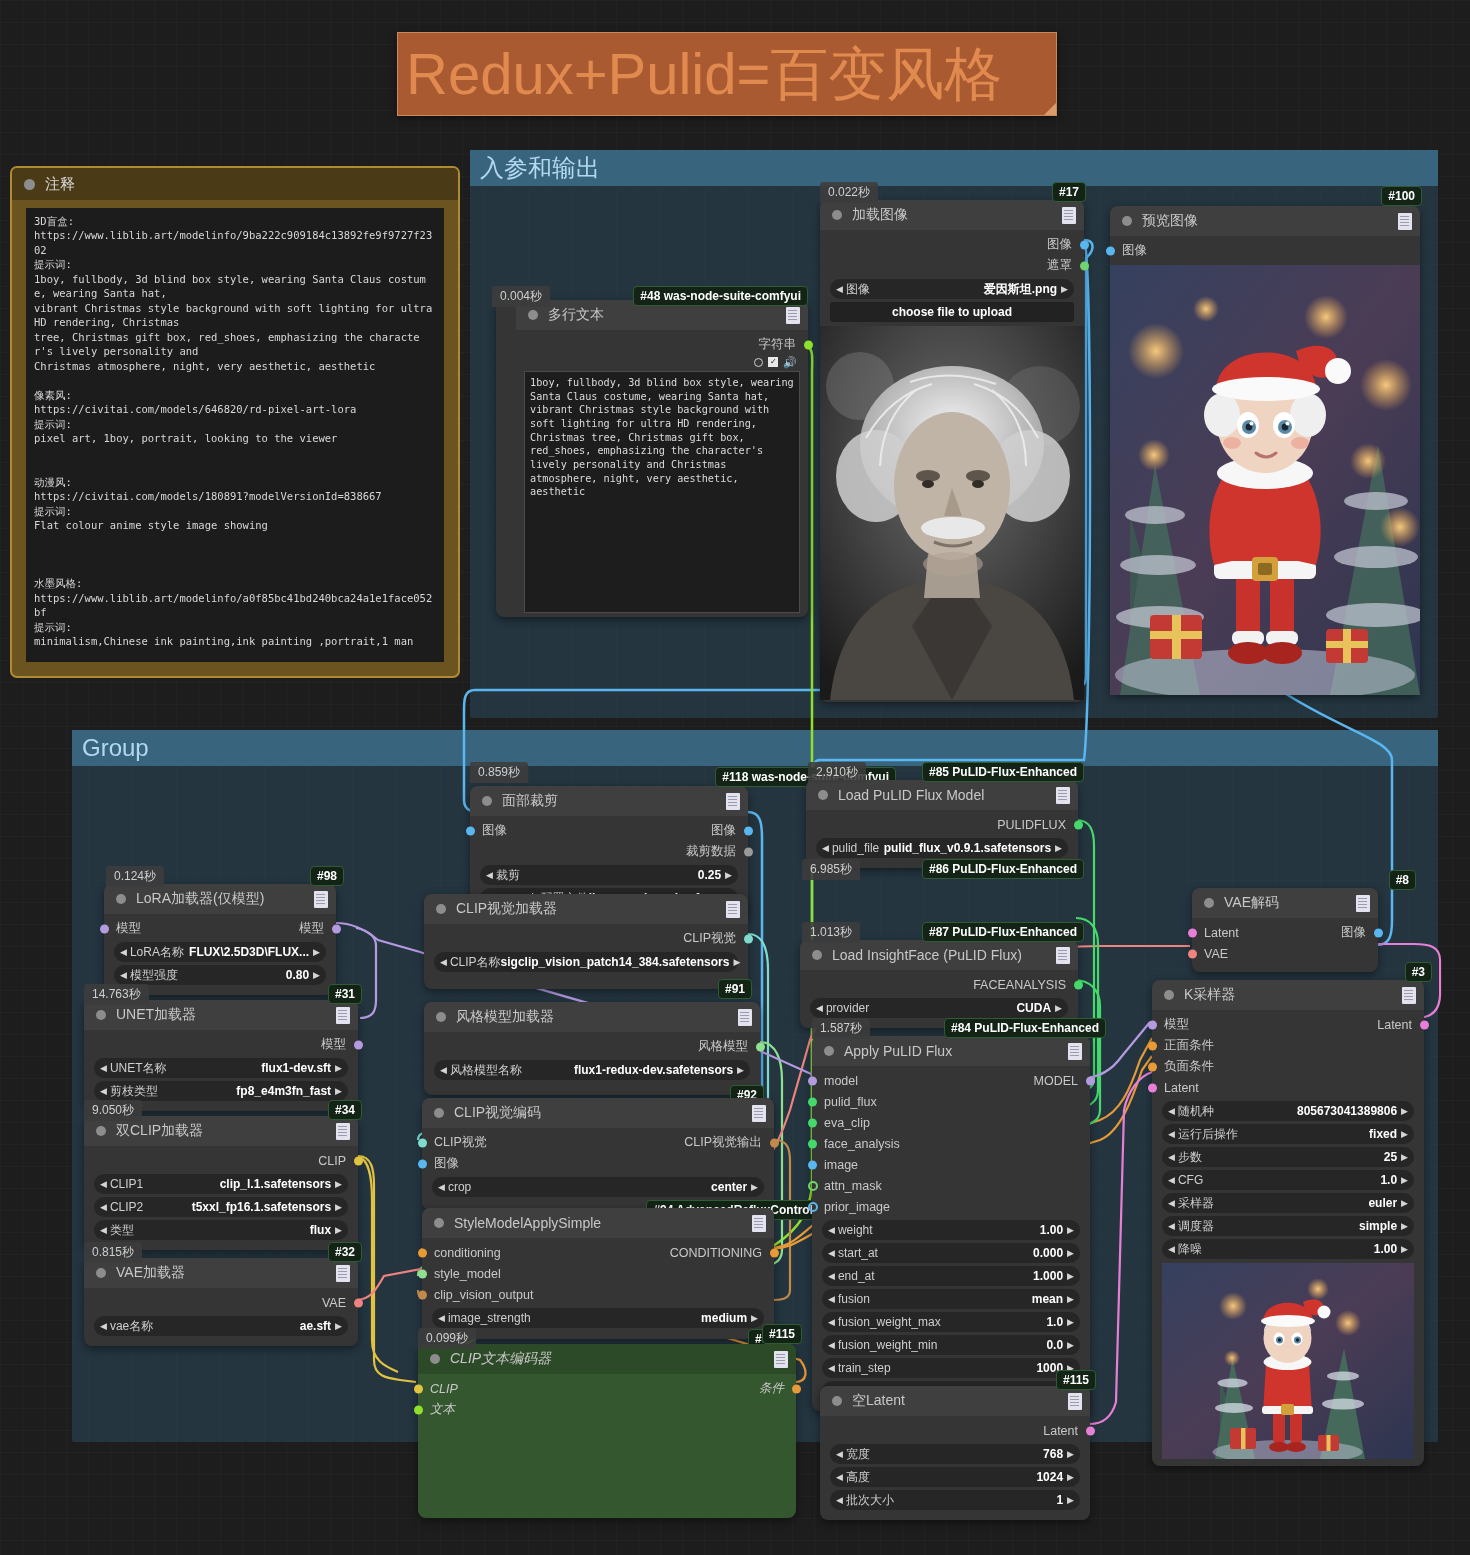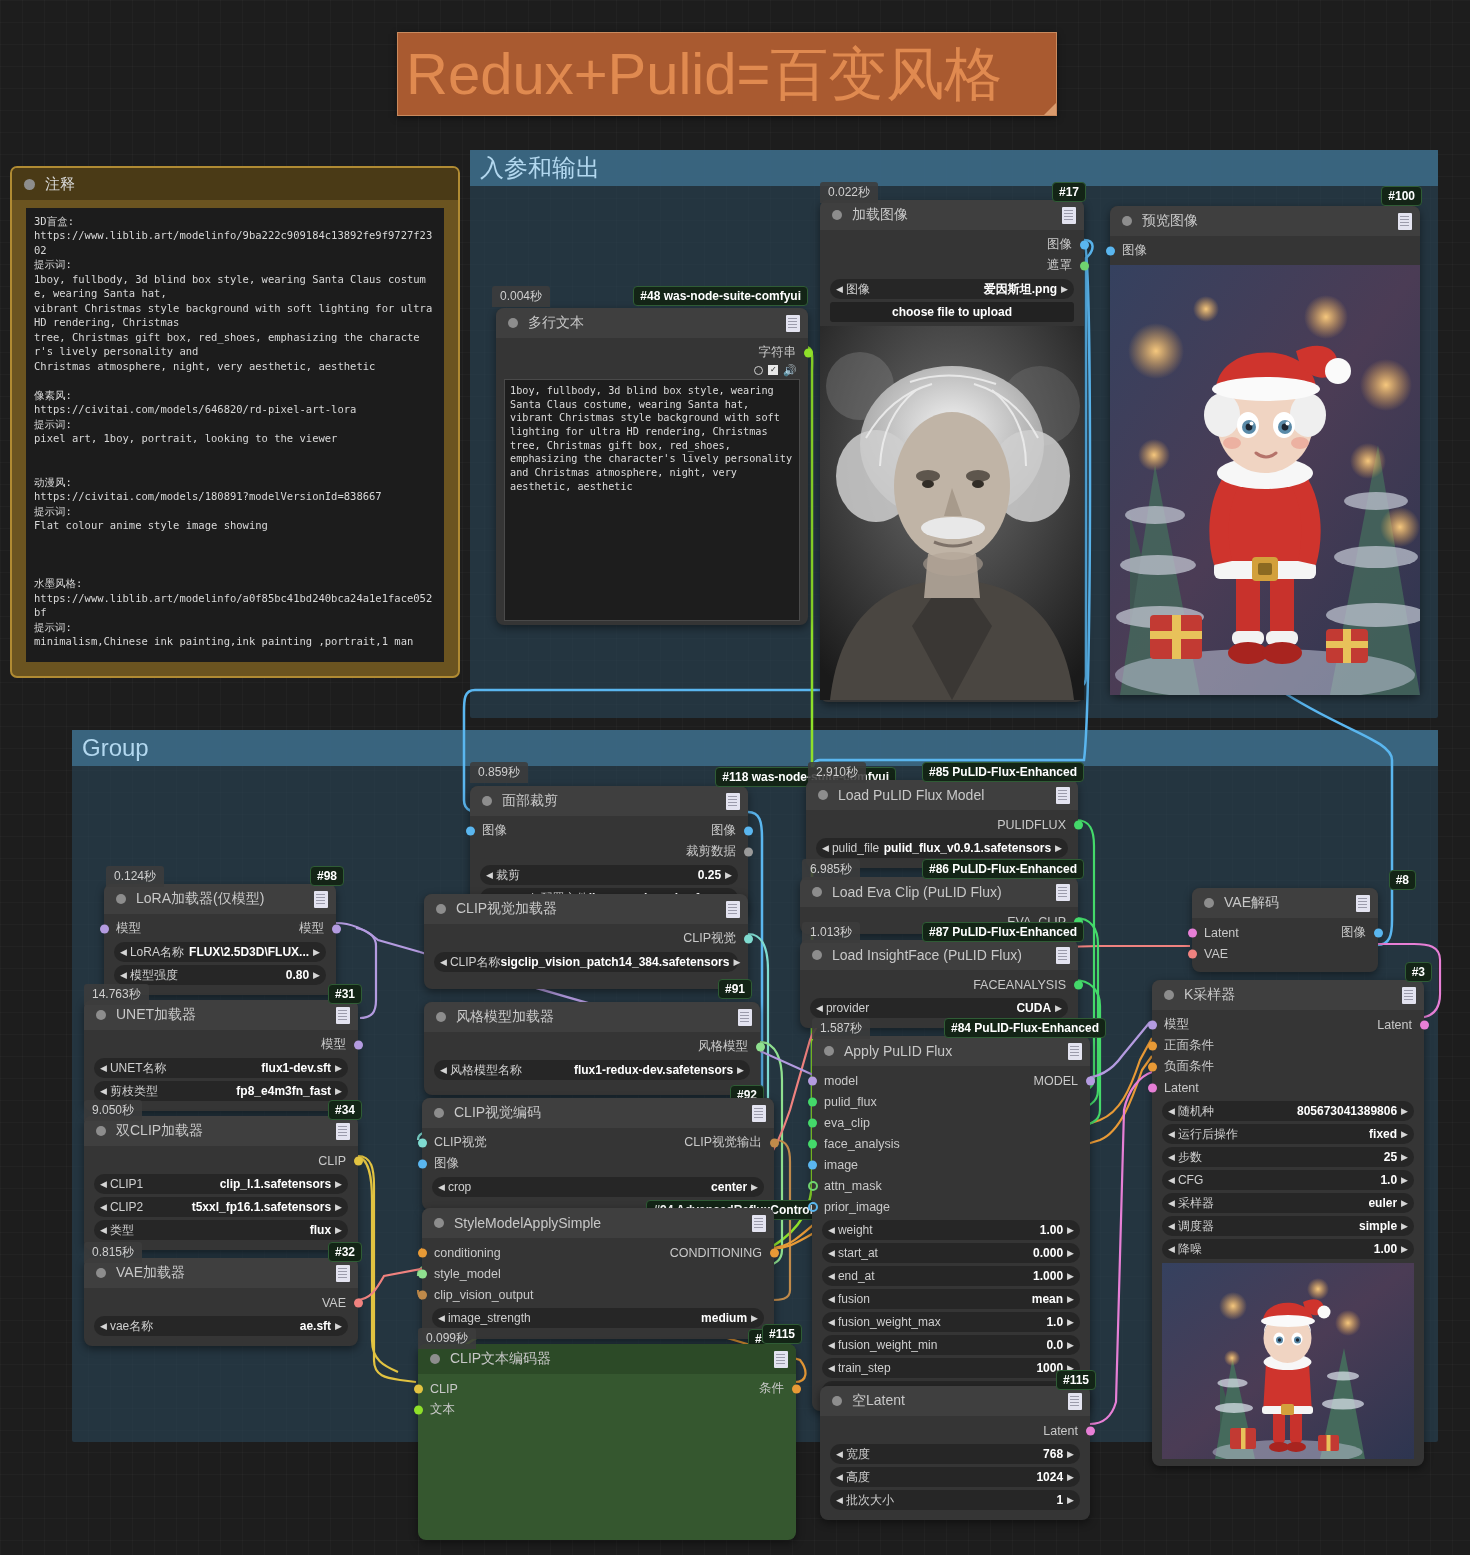--- a/index.html
+++ b/index.html
@@ -193,21 +193,21 @@
 水墨风格:
 https://www.liblib.art/modelinfo/a0f85bc41bd240bca24a1e1face052bf
 提示词:
 minimalism,Chinese ink painting,ink painting ,portrait,1 man</pre>
   </div>
 </div>
 
 <div class="node-wrap" style="left:496px;top:286px;width:312px;">
   <div class="timer" style="left:-4px;top:0px;">0.004秒</div>
   <div class="badge" style="right:0px;top:0px;">#48 was-node-suite-comfyui</div>
-  <div class="node" style="margin-top:22px;">
+  <div class="node" style="margin-top:14px;padding-left:20px;">
     <div class="hdr">
       <div class="dot"></div>
       <div class="ttl">多行文本</div>
       <div class="doc"></div>
     </div>
     <div class="body" style="padding-bottom:4px;">
       <div class="slot out">
         <span class="name">字符串</span>
         <span class="pin r" style="background:#8fe02a;"></span>
       </div>
@@ -688,21 +688,21 @@
         <span class="wv">medium</span>
         <span class="arrowR">▶</span>
       </div>
     </div>
   </div>
 </div>
 
 <div class="node-wrap" style="left:418px;top:1328px;width:378px;">
   <div class="timer" style="left:0px;top:0px;">0.099秒</div>
   <div class="badge" style="right:-6px;top:-4px;">#115</div>
-  <div class="node" style="margin-top:16px;background:#35572f;height:196px;">
+  <div class="node" style="margin-top:16px;background:#35572f;height:174px;font-style:italic;">
     <div class="hdr" style="background:#2c4a27;">
       <div class="dot"></div>
       <div class="ttl">CLIP文本编码器</div>
       <div class="doc"></div>
     </div>
     <div class="body">
       <div class="slot" style="justify-content:space-between;">
         <span class="pin l" style="background:#e2c341;"></span>
         <span class="name">CLIP</span>
         <span class="name">条件</span>
@@ -737,33 +737,20 @@
         <span class="wv">pulid_flux_v0.9.1.safetensors</span>
         <span class="arrowR">▶</span>
       </div>
     </div>
   </div>
 </div>
 
 <div class="node-wrap" style="left:800px;top:859px;width:278px;">
   <div class="timer" style="left:2px;top:0px;">6.985秒</div>
   <div class="badge" style="right:-6px;top:0px;">#86 PuLID-Flux-Enhanced</div>
-  <div class="node" style="margin-top:18px;">
-    <div class="hdr">
-      <div class="dot"></div>
-      <div class="ttl">Load Eva Clip (PuLID Flux)</div>
-      <div class="doc"></div>
-    </div>
-    <div class="body" style="padding-bottom:2px;">
-      <div class="slot out">
-        <span class="name">EVA_CLIP</span>
-        <span class="pin r" style="background:#44d96a;"></span>
-      </div>
-    </div>
-  </div>
 </div>
 
 <div class="node-wrap" style="left:800px;top:922px;width:278px;">
   <div class="timer" style="left:2px;top:0px;">1.013秒</div>
   <div class="badge" style="right:-6px;top:0px;">#87 PuLID-Flux-Enhanced</div>
   <div class="node" style="margin-top:18px;">
     <div class="hdr">
       <div class="dot"></div>
       <div class="ttl">Load InsightFace (PuLID Flux)</div>
       <div class="doc"></div>

